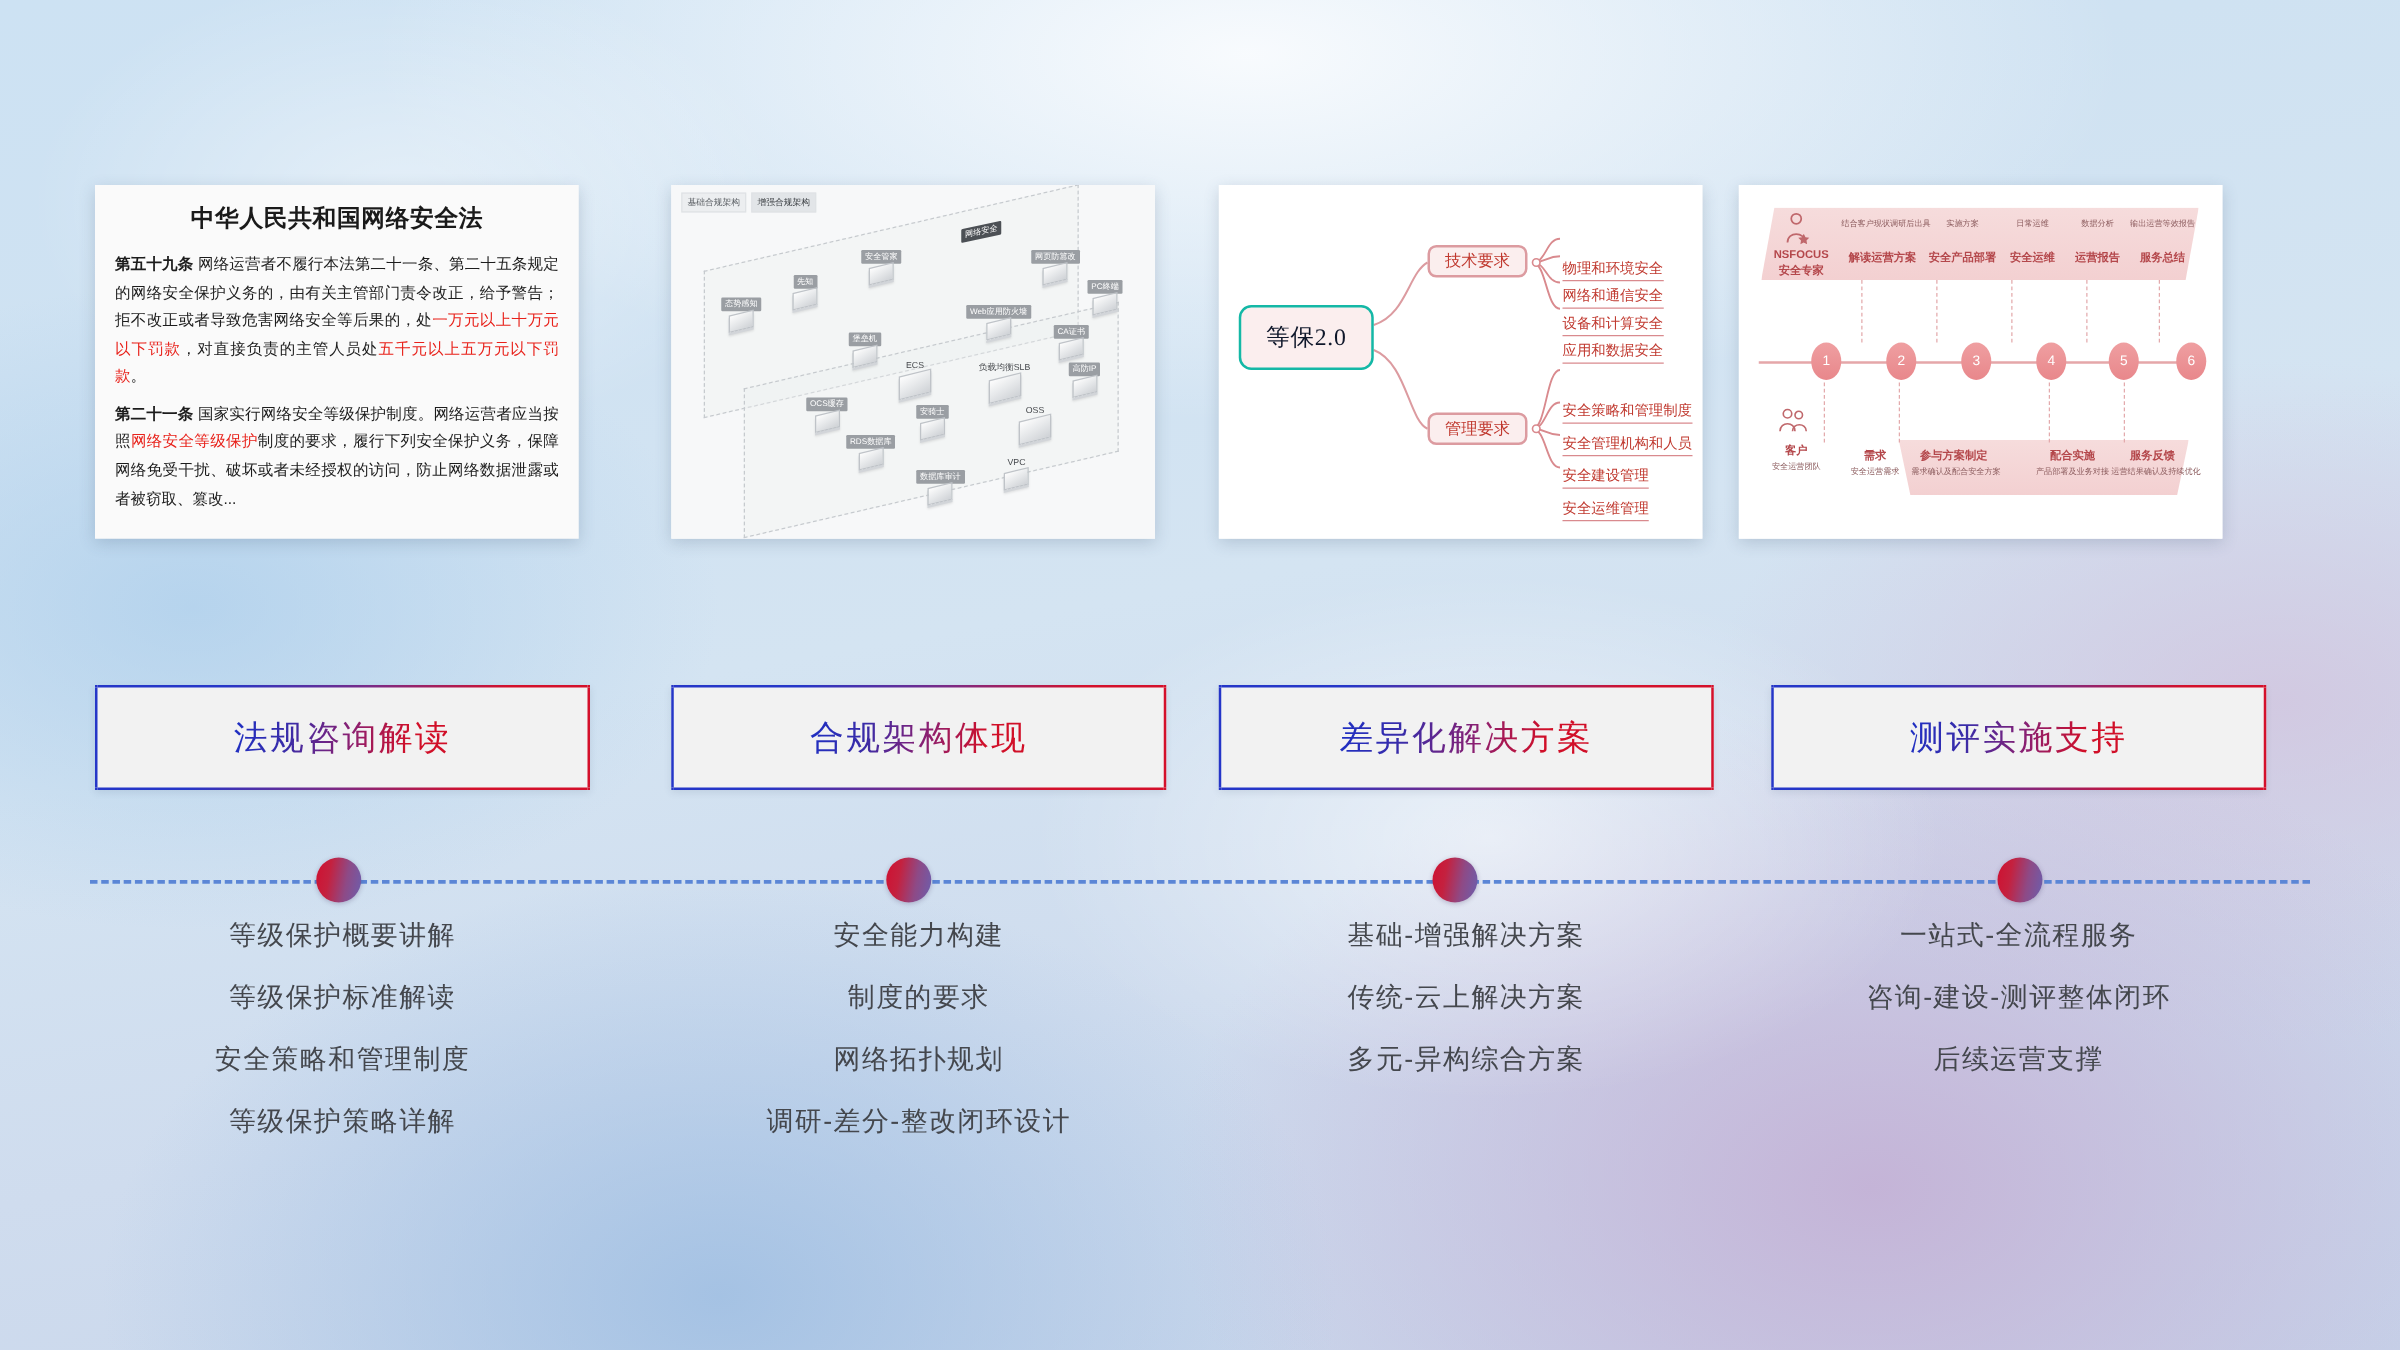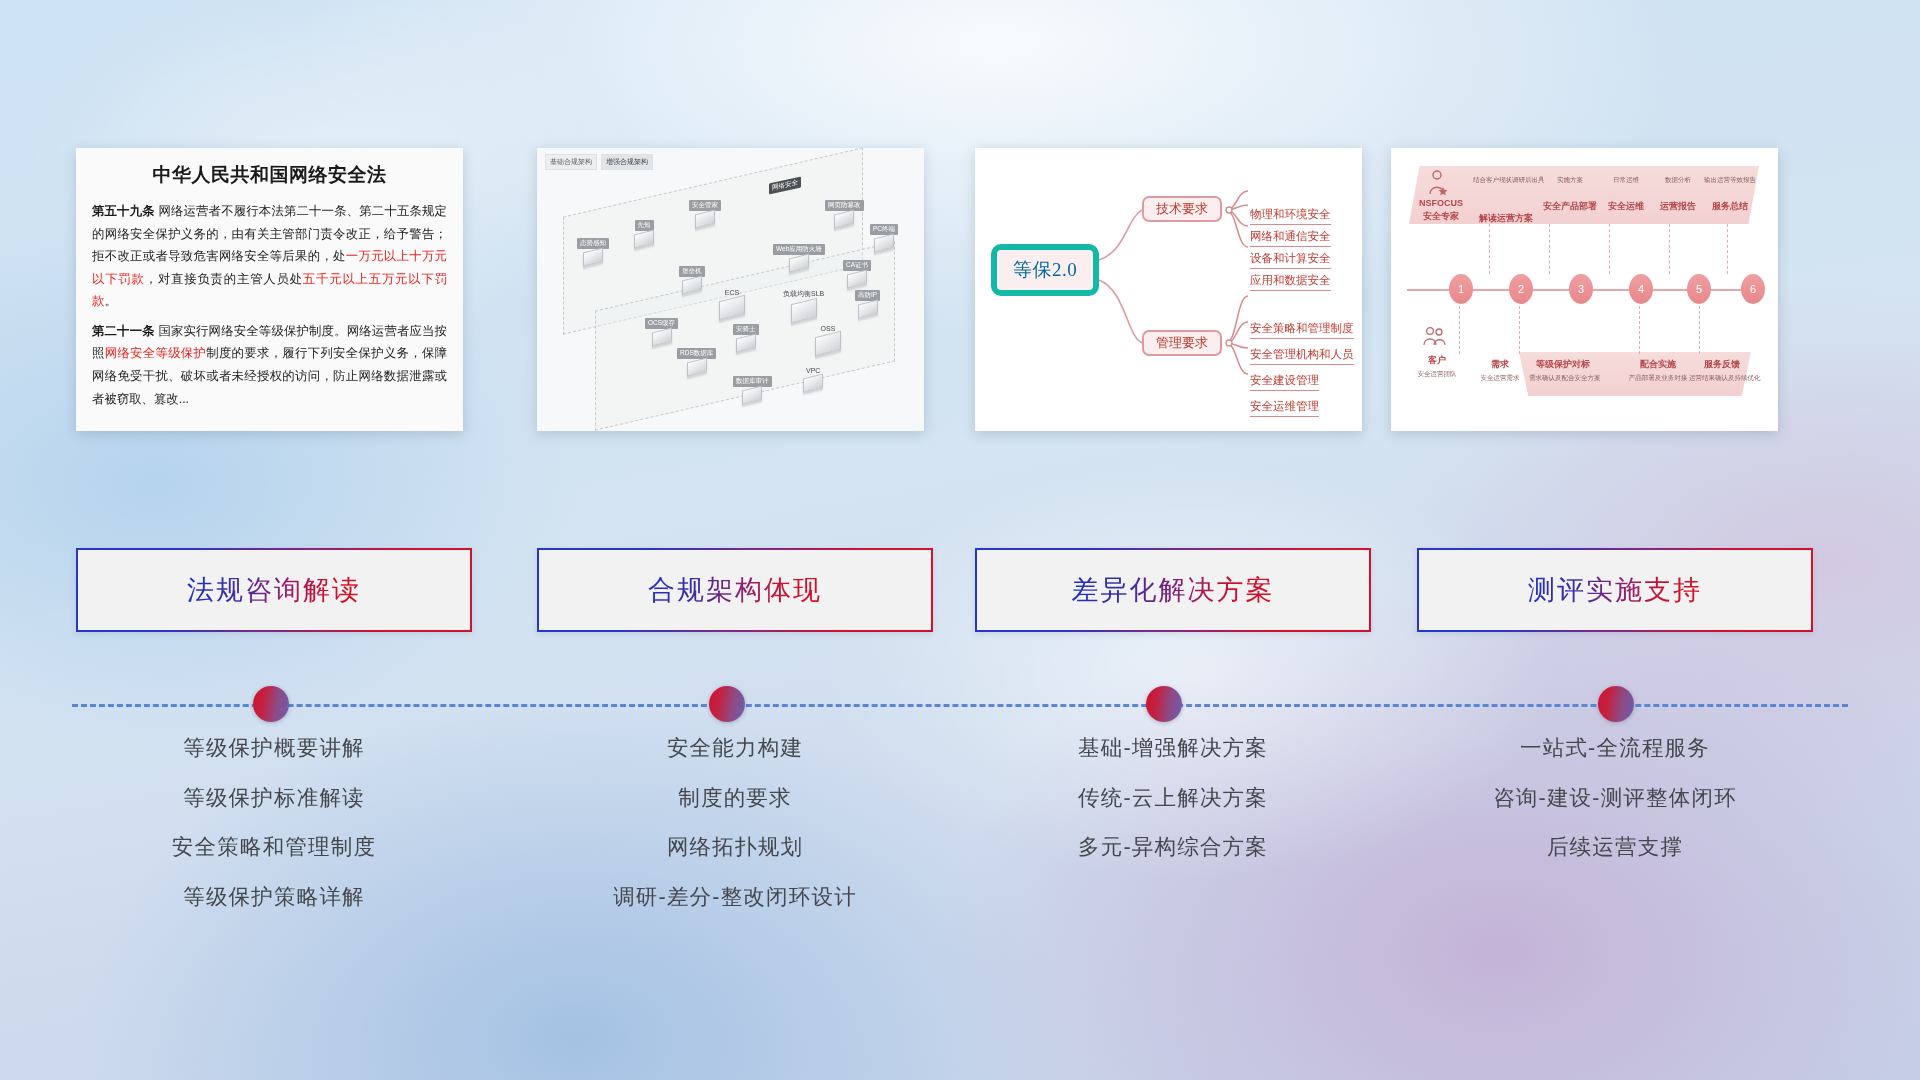--- a/index.html
+++ b/index.html
@@ -80,22 +80,22 @@
   .box3d.sm { width: 20px; height: 14px; }
   .plate {
     position: absolute; border: 1px dashed #c6cace; background: rgba(236,238,240,.38);
   }
 
   
   .mind { position: relative; width: 100%; height: 100%; background: #fff; }
   .mm-root {
     position: absolute; left: 16px; top: 96px; width: 108px; height: 52px;
     display: flex; align-items: center; justify-content: center;
-    background: #fbeeee; border: 6px solid #14b8a6; border-radius: 10px;
-    color: #0369a1; font-size: 19px; font-weight: 500; letter-spacing: .5px;
+    background: #fbeeee; border: 2px solid #14b8a6; border-radius: 10px;
+    color: #0f172a; font-size: 19px; font-weight: 500; letter-spacing: .5px;
     font-family: "Liberation Serif","DejaVu Serif",serif;
   }
   .mm-br {
     position: absolute; width: 80px; height: 26px;
     display: flex; align-items: center; justify-content: center;
     background: #fbeeee; border: 2px solid #dc9ba0; border-radius: 7px;
     color: #c0392f; font-size: 13px;
     font-family: "Liberation Serif","DejaVu Serif",serif;
   }
   .mm-br.b1 { left: 167px; top: 48px; }
@@ -334,21 +334,21 @@
 
           <svg class="road-person" style="left:26px;top:14px;" width="22" height="26" viewBox="0 0 22 26">
             <circle cx="10" cy="5" r="4" fill="none" stroke="#c0686c" stroke-width="1.4"></circle>
             <path d="M3 24 C3 15 17 15 17 24" fill="none" stroke="#c0686c" stroke-width="1.4"></path>
             <path d="M16 17 l1.4 2.8 3 .4 -2.2 2.1 .5 3 -2.7-1.4 -2.7 1.4 .5-3 -2.2-2.1 3-.4z" fill="#c0686c"></path>
           </svg>
           <div class="road-hd" style="left:14px;top:42px;text-align:center;width:52px;">NSFOCUS</div>
           <div class="road-hd" style="left:14px;top:54px;text-align:center;width:52px;">安全专家</div>
 
           <div class="road-cap" style="left:72px;top:20px;width:66px;">结合客户现状调研后出具</div>
-          <div class="road-hd" style="left:72px;top:56px;width:66px;text-align:center;">解读运营方案</div>
+          <div class="road-hd" style="left:72px;top:44px;width:66px;text-align:center;">解读运营方案</div>
 
           <div class="road-cap" style="left:140px;top:20px;width:58px;">实施方案</div>
           <div class="road-hd" style="left:138px;top:44px;width:62px;text-align:center;">安全产品部署</div>
 
           <div class="road-cap" style="left:200px;top:20px;width:50px;">日常运维</div>
           <div class="road-hd" style="left:198px;top:44px;width:54px;text-align:center;">安全运维</div>
 
           <div class="road-cap" style="left:252px;top:20px;width:50px;">数据分析</div>
           <div class="road-hd" style="left:250px;top:44px;width:54px;text-align:center;">运营报告</div>
 
@@ -378,21 +378,21 @@
             <path d="M1 19 C1 11 13 11 13 19" fill="none" stroke="#c0686c" stroke-width="1.3"></path>
             <circle cx="16" cy="6" r="3" fill="none" stroke="#c0686c" stroke-width="1.3"></circle>
             <path d="M11 19 C11 12 22 12 22 19" fill="none" stroke="#c0686c" stroke-width="1.3"></path>
           </svg>
           <div class="road-hd" style="left:14px;top:198px;width:44px;text-align:center;">客户</div>
           <div class="road-cap" style="left:8px;top:214px;width:56px;">安全运营团队</div>
 
           <div class="road-hd" style="left:76px;top:202px;width:46px;text-align:center;">需求</div>
           <div class="road-cap" style="left:72px;top:218px;width:54px;">安全运营需求</div>
 
-          <div class="road-hd" style="left:132px;top:202px;width:60px;text-align:center;">等级保护对标</div>
+          <div class="road-hd" style="left:132px;top:202px;width:60px;text-align:center;">参与方案制定</div>
           <div class="road-cap" style="left:128px;top:218px;width:68px;">需求确认及配合安全方案</div>
 
           <div class="road-hd" style="left:232px;top:202px;width:50px;text-align:center;">配合实施</div>
           <div class="road-cap" style="left:224px;top:218px;width:66px;">产品部署及业务对接</div>
 
           <div class="road-hd" style="left:296px;top:202px;width:50px;text-align:center;">服务反馈</div>
           <div class="road-cap" style="left:288px;top:218px;width:68px;">运营结果确认及持续优化</div>
         </div>
       </div>
     </div>

